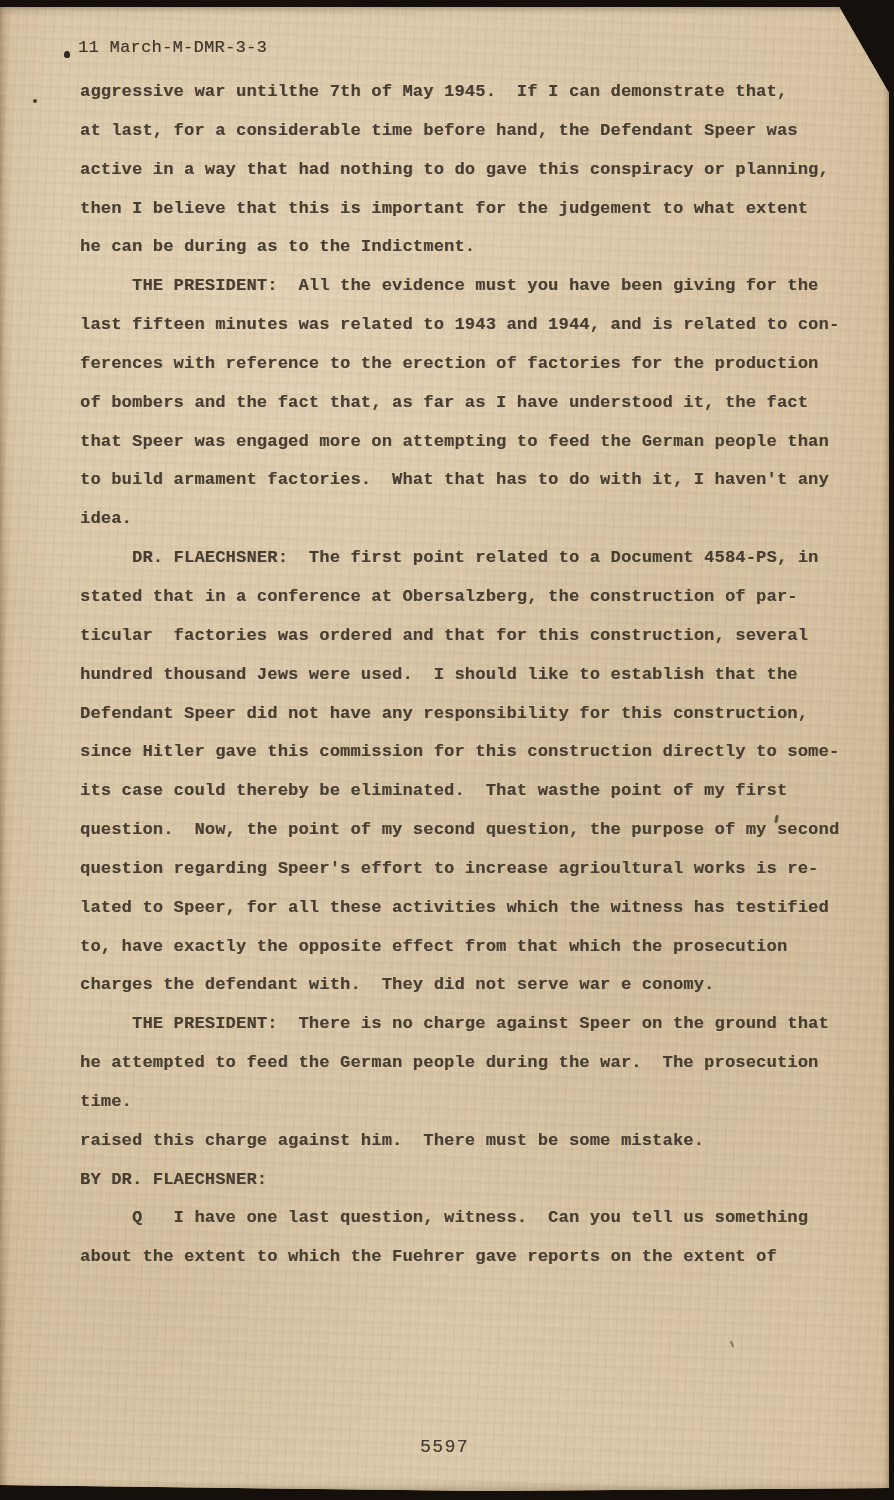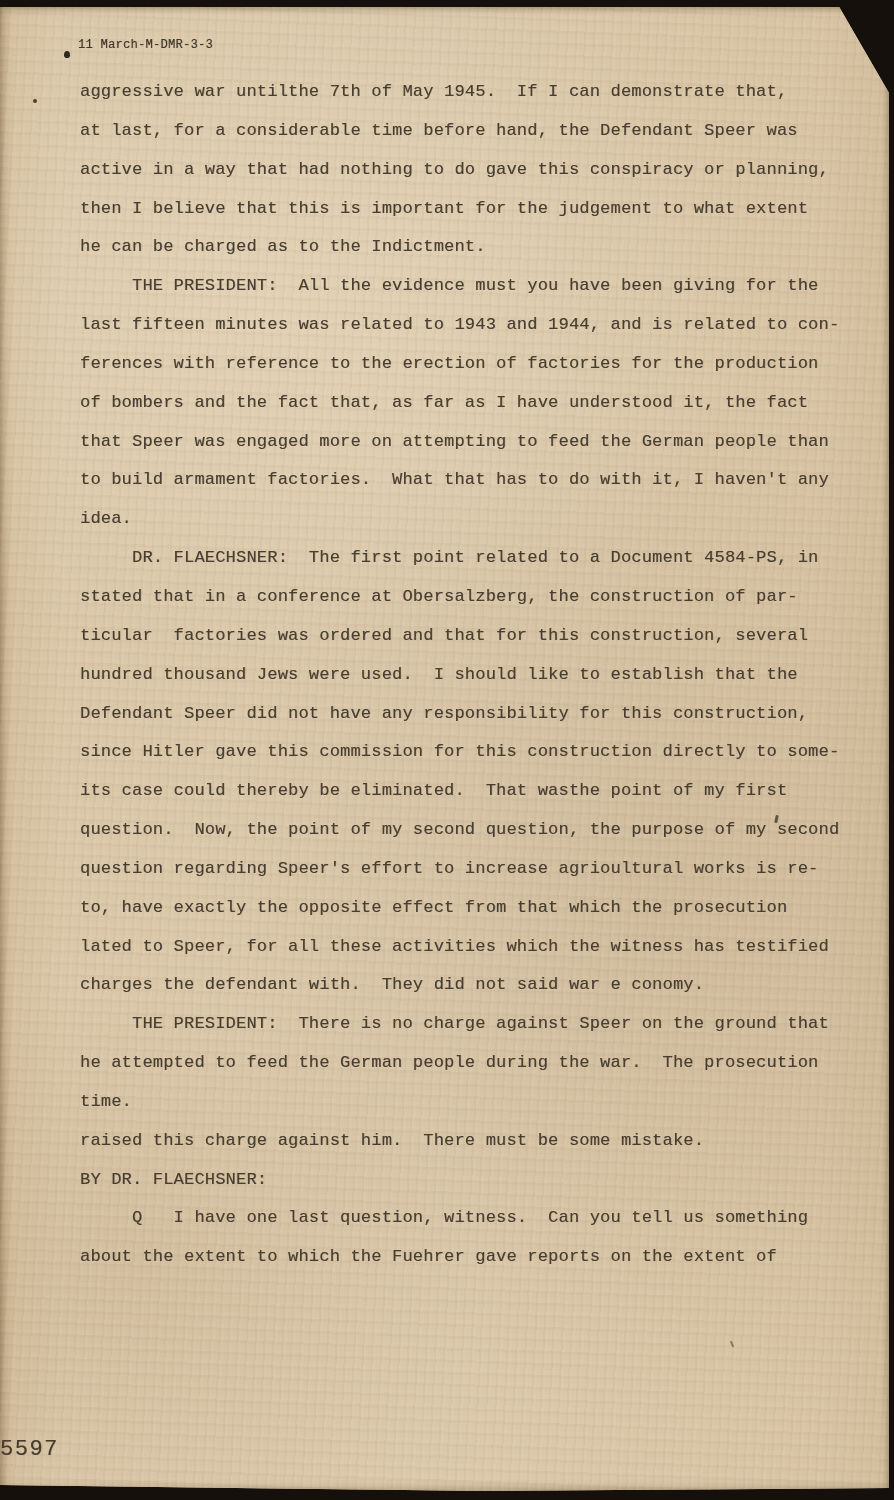--- a/index.html
+++ b/index.html
@@ -36,21 +36,21 @@
       repeating-linear-gradient(93deg, rgba(115,92,60,0.045) 0 2px, rgba(255,245,225,0.04) 2px 5px, rgba(115,92,60,0) 5px 9px),
       repeating-linear-gradient(2deg, rgba(115,92,60,0.035) 0 3px, rgba(255,245,225,0.035) 3px 7px, rgba(115,92,60,0) 7px 12px);
     pointer-events: none;
   }
   .header-row {
     position: absolute;
     left: 78px;
     top: 31px;
     height: 24px;
     color: #3f362b;
-    font-size: 12px;
+    font-size: 17px;
     letter-spacing: 0.3px;
     white-space: pre;
     text-shadow: 0.4px 0.4px 0.5px rgba(62,52,40,0.45);
   }
   .bullet-dot {
     position: absolute;
     left: 64px;
     top: 44px;
     width: 6px;
     height: 7px;
@@ -92,29 +92,30 @@
     width: 790px;
     color: #473d30;
     font-size: 17px;
     line-height: 38.85px;
     letter-spacing: 0.2px;
     text-shadow: 0.5px 0.4px 0.6px rgba(66,55,42,0.40);
   }
   .line {
     white-space: pre;
     height: 38.85px;
+    font-weight: bold;
   }
   .page-number {
     position: absolute;
     left: 0;
     top: 1430px;
     width: 100%;
-    text-align: left;
+    text-align: center;
     color: #453b2e;
-    font-size: 22px;
+    font-size: 18px;
     letter-spacing: 1.5px;
     text-shadow: 0.5px 0.4px 0.6px rgba(66,55,42,0.40);
   }
 </style>
 </head>
 <body>
 
 <div class="paper">
   <div class="grain"></div>
 
@@ -123,40 +124,40 @@
   <span class="speck-2"></span>
   <span class="speck-3"></span>
 
   <div class="header-row">11 March-M-DMR-3-3</div>
 
   <div class="body-text" id="body-text">
       <div class="line">aggressive war untilthe 7th of May 1945.  If I can demonstrate that,</div>
       <div class="line">at last, for a considerable time before hand, the Defendant Speer was</div>
       <div class="line">active in a way that had nothing to do gave this conspiracy or planning,</div>
       <div class="line">then I believe that this is important for the judgement to what extent</div>
-      <div class="line">he can be charged as to the Indictment.</div>
+      <div class="line">he can be during as to the Indictment.</div>
       <div class="line">     THE PRESIDENT:  All the evidence must you have been giving for the</div>
       <div class="line">last fifteen minutes was related to 1943 and 1944, and is related to con-</div>
       <div class="line">ferences with reference to the erection of factories for the production</div>
       <div class="line">of bombers and the fact that, as far as I have understood it, the fact</div>
       <div class="line">that Speer was engaged more on attempting to feed the German people than</div>
       <div class="line">to build armament factories.  What that has to do with it, I haven't any</div>
       <div class="line">idea.</div>
       <div class="line">     DR. FLAECHSNER:  The first point related to a Document 4584-PS, in</div>
       <div class="line">stated that in a conference at Obersalzberg, the construction of par-</div>
       <div class="line">ticular  factories was ordered and that for this construction, several</div>
       <div class="line">hundred thousand Jews were used.  I should like to establish that the</div>
       <div class="line">Defendant Speer did not have any responsibility for this construction,</div>
       <div class="line">since Hitler gave this commission for this construction directly to some-</div>
       <div class="line">its case could thereby be eliminated.  That wasthe point of my first</div>
       <div class="line">question.  Now, the point of my second question, the purpose of my second</div>
       <div class="line">question regarding Speer's effort to increase agrioultural works is re-</div>
+      <div class="line">lated to Speer, for all these activities which the witness has testified</div>
       <div class="line">to, have exactly the opposite effect from that which the prosecution</div>
-      <div class="line">lated to Speer, for all these activities which the witness has testified</div>
-      <div class="line">charges the defendant with.  They did not said war e conomy.</div>
+      <div class="line">charges the defendant with.  They did not serve war e conomy.</div>
       <div class="line">     THE PRESIDENT:  There is no charge against Speer on the ground that</div>
       <div class="line">he attempted to feed the German people during the war.  The prosecution</div>
       <div class="line">time.</div>
       <div class="line">raised this charge against him.  There must be some mistake.</div>
       <div class="line">BY DR. FLAECHSNER:</div>
       <div class="line">     Q   I have one last question, witness.  Can you tell us something</div>
       <div class="line">about the extent to which the Fuehrer gave reports on the extent of</div>
     </div>
 
   <div class="page-number">5597</div>

